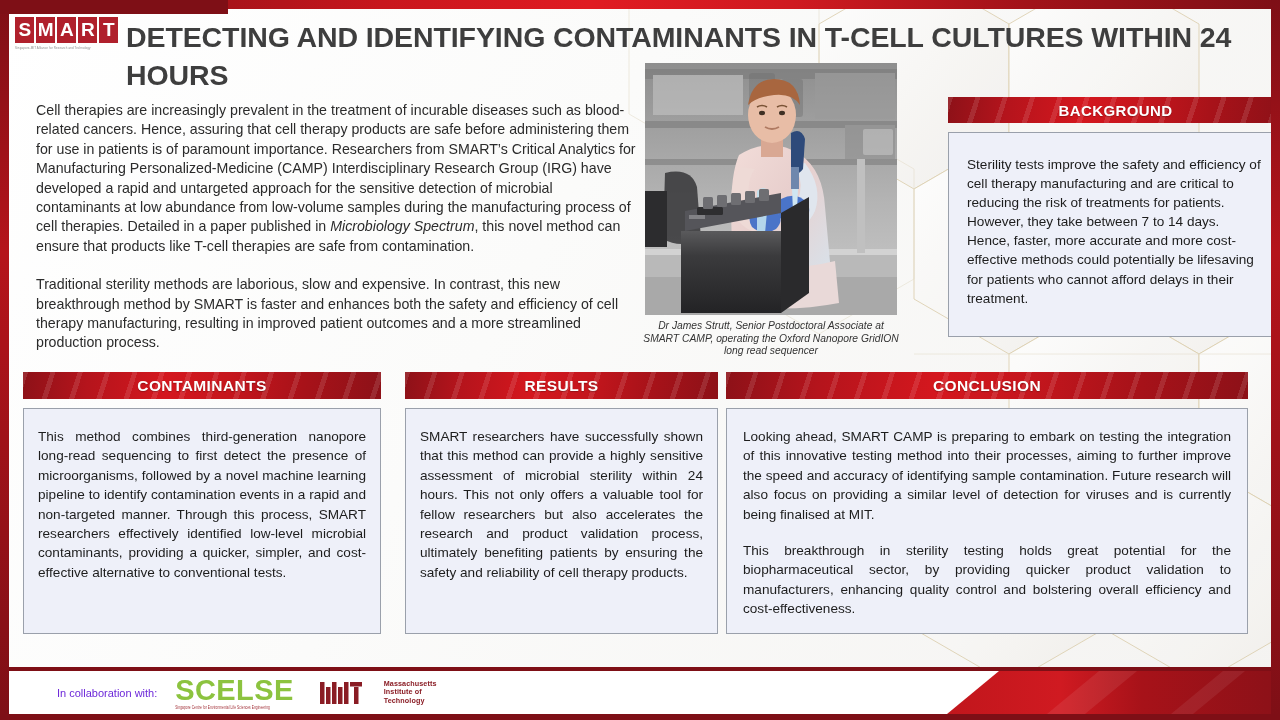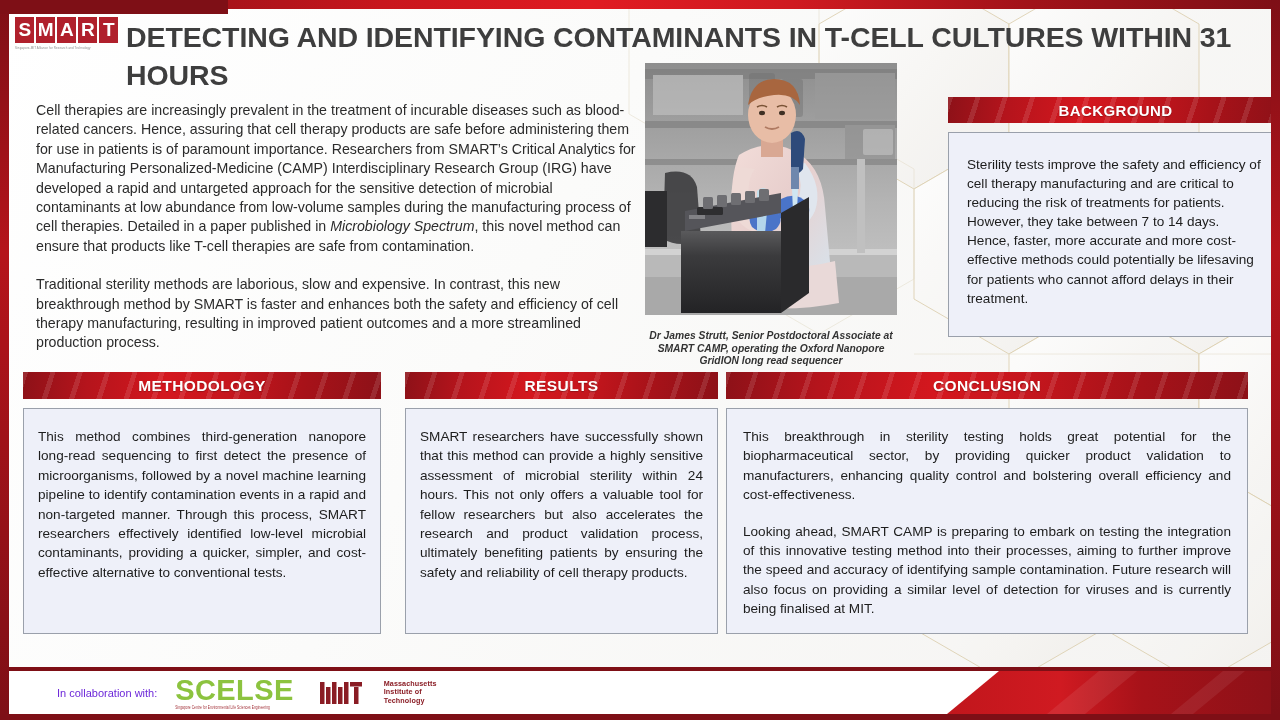--- a/index.html
+++ b/index.html
@@ -139,26 +139,26 @@
     width: 252px;
   }
   .photo {
     position: relative;
     width: 252px; height: 252px;
     overflow: hidden;
     background: #d6d6d6;
   }
   .photo svg { display: block; }
   .photo-caption {
-    margin-top: 15px;
+    margin-top: 5px;
     width: 260px;
     margin-left: -4px;
     font-size: 10.3px;
     font-style: italic;
-    font-weight: bold;
+    font-weight: normal;
     line-height: 12.6px;
     text-align: center;
     color: #333333;
   }
 
   
   .sec-bar {
     position: relative;
     height: 26px;
     background:
@@ -340,21 +340,21 @@
         <div class="smart-row">
           <div class="smart-cell">S</div>
           <div class="smart-cell">M</div>
           <div class="smart-cell">A</div>
           <div class="smart-cell">R</div>
           <div class="smart-cell">T</div>
         </div>
         <div class="smart-tag">Singapore-MIT Alliance for Research and Technology</div>
       </div>
 
-      <div class="poster-title">DETECTING AND IDENTIFYING CONTAMINANTS IN T-CELL CULTURES WITHIN 31 HOURS</div>
+      <div class="poster-title">DETECTING AND IDENTIFYING CONTAMINANTS IN T-CELL CULTURES WITHIN 24 HOURS</div>
     </div>
 
     <div class="intro">
       <p><span>Cell therapies are increasingly prevalent in the treatment of incurable diseases such as blood-related cancers. Hence, assuring that cell therapy products are safe before administering them for use in patients is of paramount importance. Researchers from SMART’s Critical Analytics for Manufacturing Personalized-Medicine (CAMP) Interdisciplinary Research Group (IRG) have developed a rapid and untargeted approach for the sensitive detection of microbial contaminants at low abundance from low-volume samples during the manufacturing process of cell therapies. Detailed in a paper published in </span><em>Microbiology Spectrum</em><span>, this novel method can ensure that products like T-cell therapies are safe from contamination.</span></p>
       <p>Traditional sterility methods are laborious, slow and expensive. In contrast, this new breakthrough method by SMART is faster and enhances both the safety and efficiency of cell therapy manufacturing, resulting in improved patient outcomes and a more streamlined production process.</p>
     </div>
 
     <div class="photo-block">
       <div class="photo">
         <svg width="252" height="252" viewBox="0 0 252 252" aria-hidden="true">
@@ -452,34 +452,34 @@
     </div>
 
     <div class="bg-panel">
       <div class="sec-bar">BACKGROUND</div>
       <div class="sec-box">Sterility tests improve the safety and efficiency of cell therapy manufacturing and are critical to reducing the risk of treatments for patients. However, they take between 7 to 14 days. Hence, faster, more accurate and more cost-effective methods could potentially be lifesaving for patients who cannot afford delays in their treatment.</div>
     </div>
 
     <div class="panels">
 
       <div class="panel methodology">
-        <div class="sec-bar">METHODOLOGY</div>
+        <div class="sec-bar">CONTAMINANTS</div>
         <div class="sec-box">This method combines third-generation nanopore long-read sequencing to first detect the presence of microorganisms, followed by a novel machine learning pipeline to identify contamination events in a rapid and non-targeted manner. Through this process, SMART researchers effectively identified low-level microbial contaminants, providing a quicker, simpler, and cost-effective alternative to conventional tests.</div>
       </div>
 
       <div class="panel results">
         <div class="sec-bar">RESULTS</div>
         <div class="sec-box">SMART researchers have successfully shown that this method can provide a highly sensitive assessment of microbial sterility within 24 hours. This not only offers a valuable tool for fellow researchers but also accelerates the research and product validation process, ultimately benefiting patients by ensuring the safety and reliability of cell therapy products.</div>
       </div>
 
       <div class="panel conclusion">
         <div class="sec-bar">CONCLUSION</div>
         <div class="sec-box">
+          <p>Looking ahead,  SMART CAMP is preparing to embark on testing the integration of this innovative testing method into their processes, aiming to further improve the speed and accuracy of identifying sample contamination. Future research will also focus on providing a similar level of detection for viruses and is currently being finalised at MIT.</p>
           <p>This breakthrough in sterility testing holds great potential for the biopharmaceutical sector, by providing quicker product validation to manufacturers, enhancing quality control and bolstering overall efficiency and cost-effectiveness.</p>
-          <p>Looking ahead,  SMART CAMP is preparing to embark on testing the integration of this innovative testing method into their processes, aiming to further improve the speed and accuracy of identifying sample contamination. Future research will also focus on providing a similar level of detection for viruses and is currently being finalised at MIT.</p>
         </div>
       </div>
 
     </div>
 
     <div class="footer-divider"></div>
     <div class="footer">
 
       <svg class="footer-diagonal" width="420" height="43" viewBox="0 0 420 43" aria-hidden="true">
         <defs>

